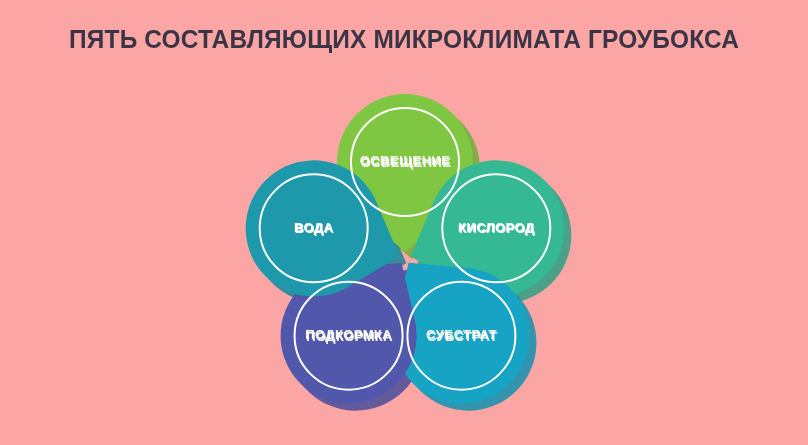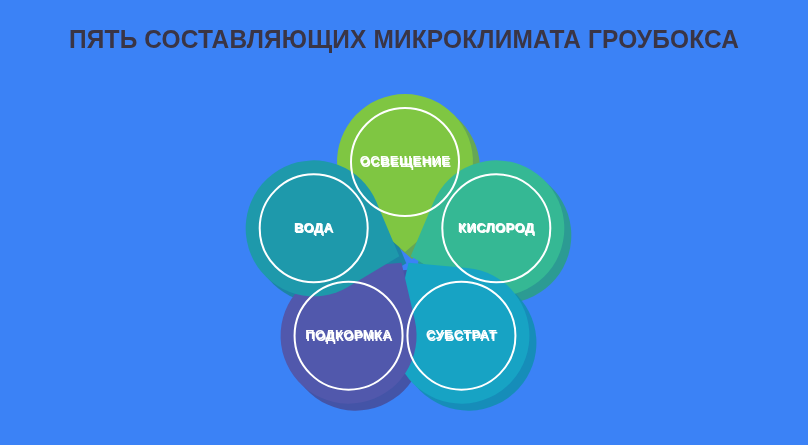--- a/index.html
+++ b/index.html
@@ -10,21 +10,21 @@
   body {
     width: 808px;
     height: 445px;
     overflow: hidden;
     font-family: "Liberation Sans", "DejaVu Sans", sans-serif;
   }
   #infographic {
     position: relative;
     width: 808px;
     height: 445px;
-    background: #3b82f6;
+    background: #fca5a5;
   }
   #page-title {
     position: absolute;
     left: 0;
     top: 24px;
     width: 808px;
     text-align: center;
     color: #3a3545;
     font-family: "Liberation Sans", "DejaVu Sans", sans-serif;
     font-weight: bold;

